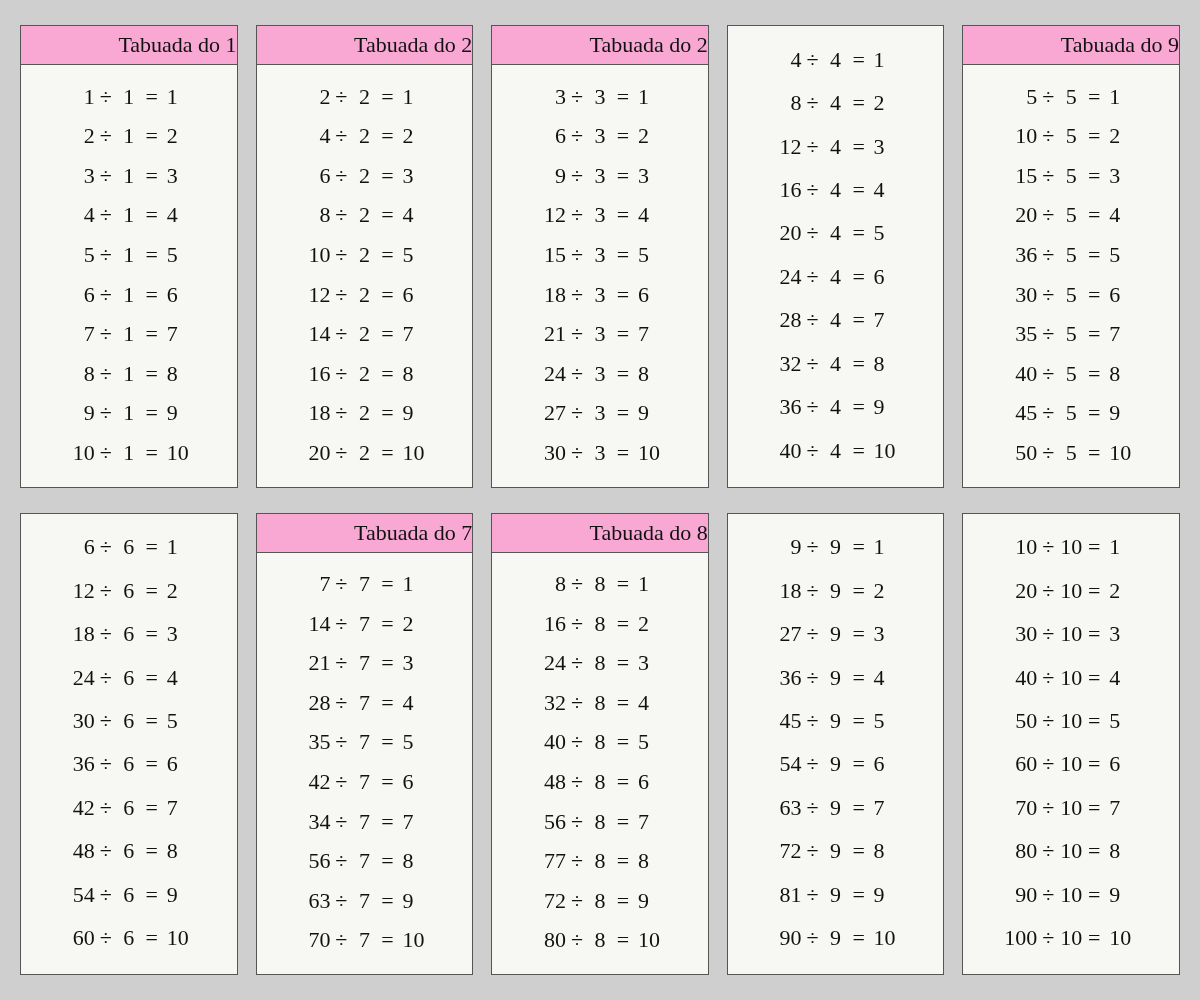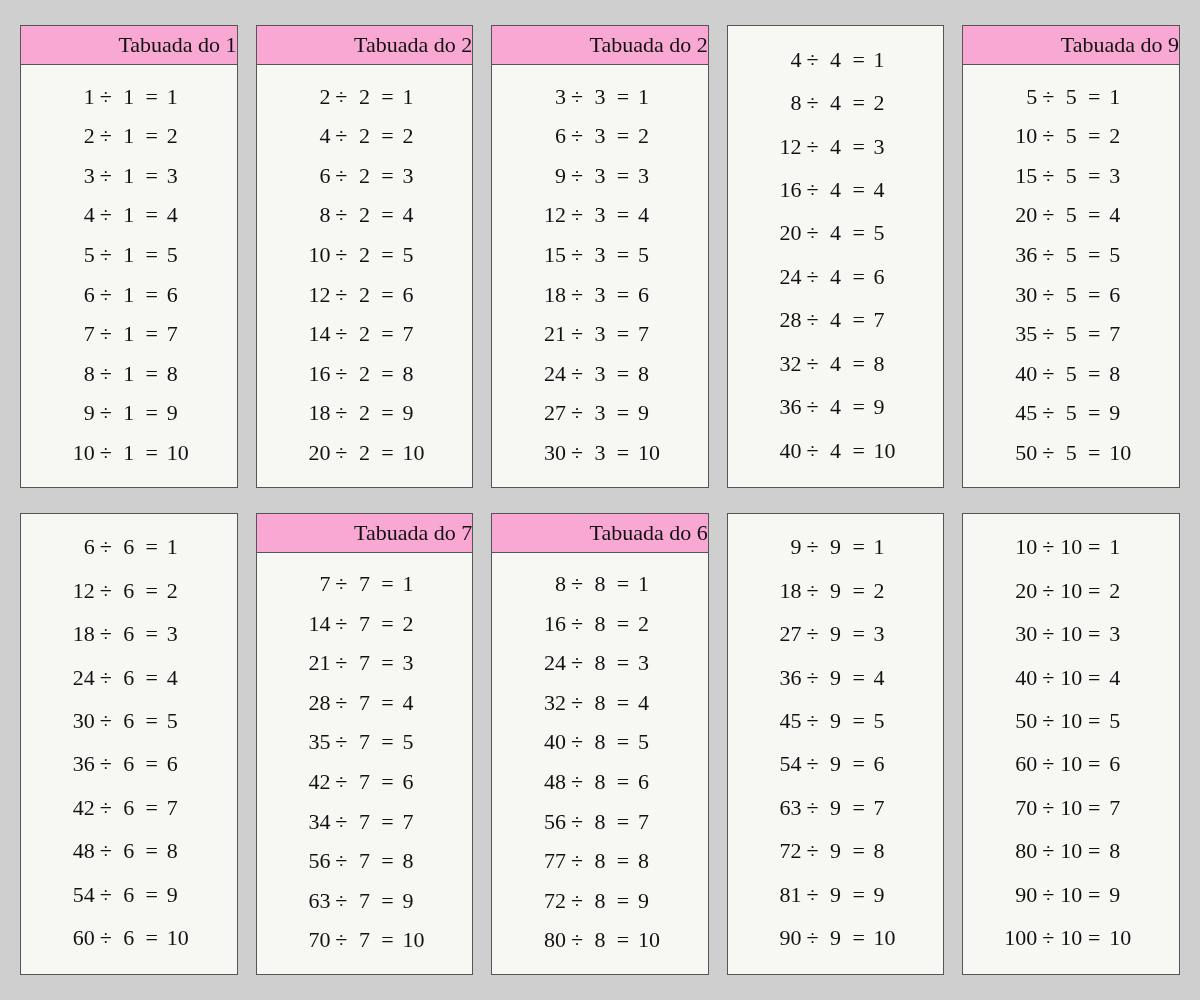--- a/index.html
+++ b/index.html
@@ -577,21 +577,21 @@
         <div class="row">
           <span class="cell-a">70</span>
           <span class="cell-op">÷</span>
           <span class="cell-b">7</span>
           <span class="cell-eq">=</span>
           <span class="cell-r">10</span>
         </div>
       </div>
     </div>
     <div class="card">
-      <div class="card-header">Tabuada do 6</div>
+      <div class="card-header">Tabuada do 8</div>
       <div class="card-body">
         <div class="row">
           <span class="cell-a">8</span>
           <span class="cell-op">÷</span>
           <span class="cell-b">8</span>
           <span class="cell-eq">=</span>
           <span class="cell-r">1</span>
         </div>
         <div class="row">
           <span class="cell-a">16</span>

